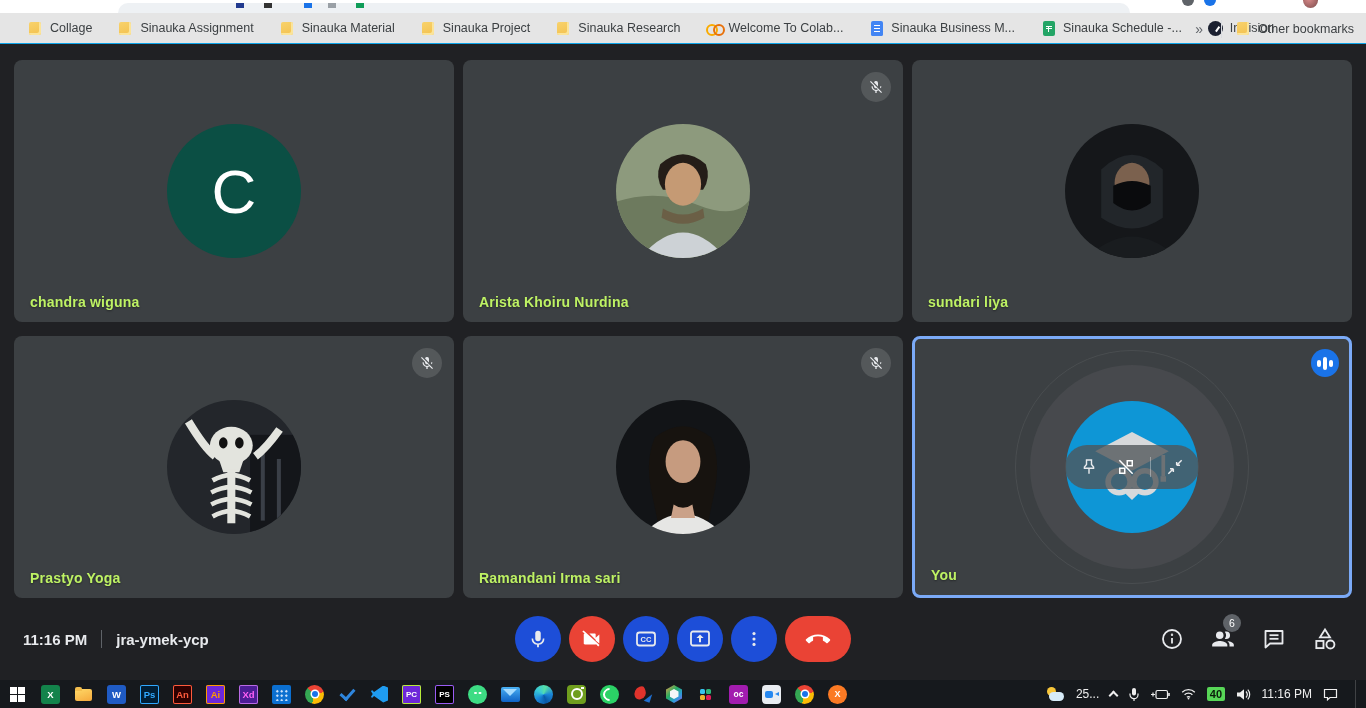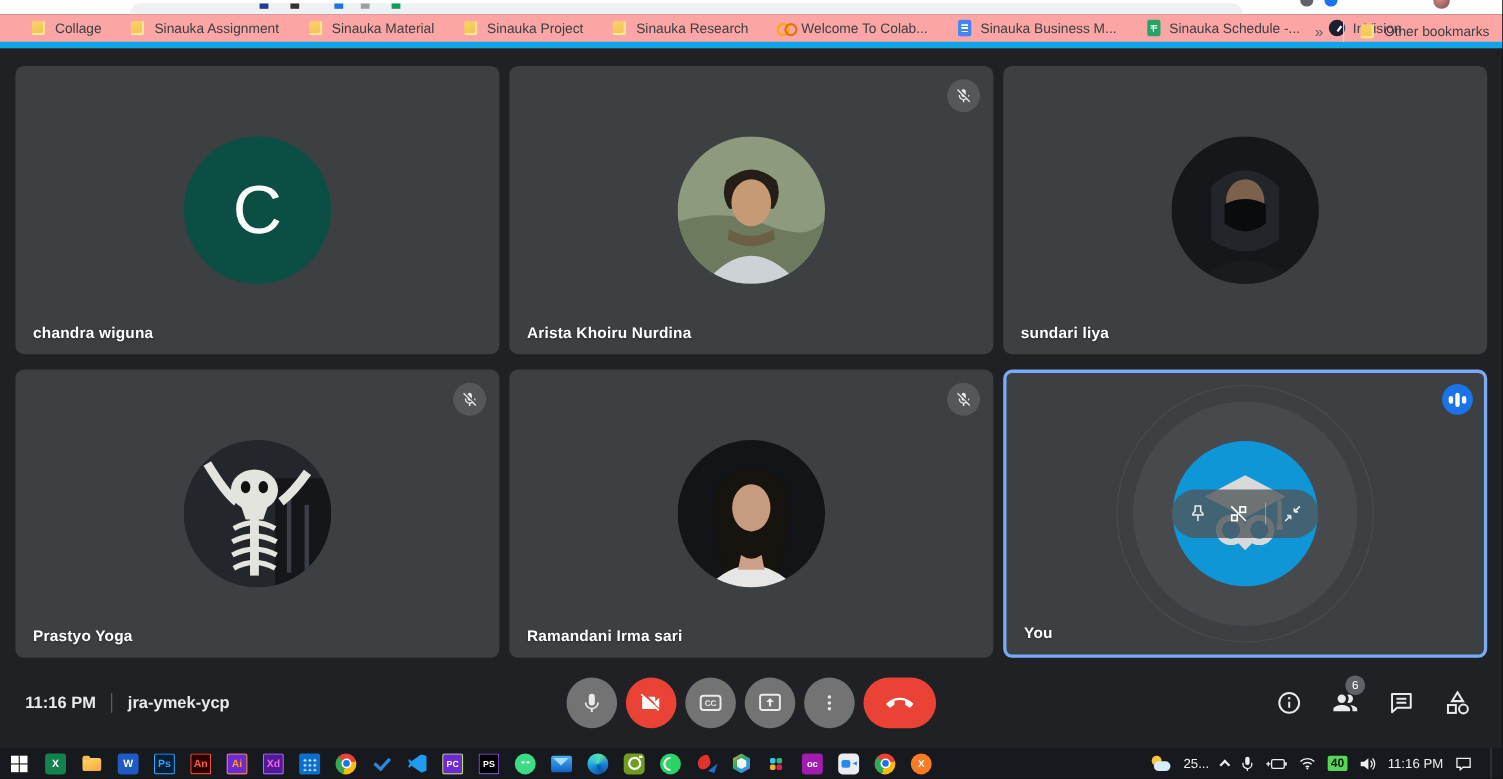--- a/index.html
+++ b/index.html
@@ -4,21 +4,21 @@
 <style>
   * { margin:0; padding:0; box-sizing:border-box; }
   html,body { background:#000; }
   .screen{position:relative;width:1366px;height:708px;overflow:hidden;background:#202124;font-family:"Liberation Sans",sans-serif;}
 
   
   .topstrip{position:absolute;top:0;left:0;width:100%;height:13px;background:#ffffff;}
   .omnibox{position:absolute;top:3px;left:118px;width:1012px;height:10px;background:#eef1f4;border-radius:10px 10px 0 0;overflow:hidden;}
   .fav-sliver{position:absolute;top:0;height:5px;width:8px;}
   .cut-circle{position:absolute;border-radius:50%;}
-  .bookmarks{position:absolute;top:13px;left:0;width:100%;height:31px;background:#fca5a5;border-bottom:6px solid #0ea5e9;display:flex;align-items:center;padding-left:28px;gap:26px;}
+  .bookmarks{position:absolute;top:13px;left:0;width:100%;height:31px;background:#e5e5e5;border-bottom:1px solid #0ea5e9;display:flex;align-items:center;padding-left:28px;gap:26px;}
   .bm{display:flex;align-items:center;gap:7px;cursor:pointer;}
   .bm-label{font-size:12.5px;color:#3c4043;white-space:nowrap;}
   .bmi{width:15px;height:15px;position:relative;flex:0 0 auto;display:flex;align-items:center;justify-content:center;}
   .i-folder::before{content:"";position:absolute;left:1px;top:1px;width:12px;height:13px;background:linear-gradient(160deg,#f8d26c,#f3c14f);border-radius:2px;box-shadow:inset -2px -2px 0 #fbe49a;}
   .i-colab::before,.i-colab::after{content:"";position:absolute;top:3px;width:8px;height:8px;border:2.5px solid #f9ab00;border-radius:50%;}
   .i-colab::before{left:0;}
   .i-colab::after{left:7px;border-color:#e8710a;}
   .i-docs::before{content:"";position:absolute;left:2px;top:0;width:12px;height:15px;background:#4285f4;border-radius:2px;box-shadow:inset 0 -3px 0 #4285f4;}
   .i-docs::after{content:"";position:absolute;left:5px;top:4px;width:6px;height:7px;background:repeating-linear-gradient(#fff 0 1.4px,transparent 1.4px 3px);}
   .i-sheets::before{content:"";position:absolute;left:2px;top:0;width:12px;height:15px;background:#23a566;border-radius:2px;}
@@ -30,21 +30,21 @@
   .i-invision::after{content:"";position:absolute;left:5px;top:4px;width:4px;height:6px;border-right:2px solid #fff;transform:rotate(35deg);}
   .bm-right{position:absolute;right:12px;top:0;height:31px;display:flex;align-items:center;gap:14px;}
   .chev{font-size:14px;color:#5f6368;cursor:pointer;padding:0 4px;}
   .bm-sep{width:1px;height:18px;background:#dadce0;}
 
   
   .meet{position:absolute;top:44px;left:0;width:100%;height:636px;background:#202124;}
   .grid{position:absolute;top:16px;left:14px;width:1338px;display:grid;grid-template-columns:repeat(3,440px);grid-auto-rows:262px;column-gap:9px;row-gap:14px;}
   .tile{position:relative;background:#3c4043;border-radius:8px;overflow:hidden;cursor:pointer;}
   .tile.you{border:3px solid #7baaf7;}
-  .pname{position:absolute;left:16px;bottom:12px;color:#ffffff;font-size:14px;font-weight:bold;letter-spacing:.2px;text-shadow:0 1px 2px rgba(0,0,0,.4);}
+  .pname{position:absolute;left:16px;bottom:12px;color:#bef264;font-size:14px;font-weight:bold;letter-spacing:.2px;text-shadow:0 1px 2px rgba(0,0,0,.4);}
   .mutechip{position:absolute;top:12px;right:12px;width:30px;height:30px;border-radius:50%;background:rgba(232,234,237,.14);display:flex;align-items:center;justify-content:center;}
   .audiochip{position:absolute;top:10px;right:10px;width:28px;height:28px;border-radius:50%;background:#1a73e8;display:flex;align-items:center;justify-content:center;gap:2.5px;}
   .audiochip i{width:3.5px;background:#fff;border-radius:2px;display:block;}
   .audiochip i:nth-child(1){height:7px;}.audiochip i:nth-child(2){height:13px;}.audiochip i:nth-child(3){height:7px;}
   .avatar{position:absolute;left:50%;top:50%;transform:translate(-50%,-50%);width:134px;height:134px;border-radius:50%;overflow:hidden;display:flex;align-items:center;justify-content:center;}
   .avatar svg{width:100%;height:100%;display:block;}
   .initial-avatar{background:#0b4f44;}
   .initial-avatar span{color:#fff;font-size:62px;font-weight:normal;}
   
   .ring-outer{position:absolute;left:50%;top:50%;transform:translate(-50%,-50%);width:204px;height:204px;border-radius:50%;background:#47494d;}
@@ -53,21 +53,21 @@
   .logo-circle svg{width:92px;height:92px;}
   .hoverpill{position:absolute;left:50%;top:50%;transform:translate(-50%,-50%);width:134px;height:44px;border-radius:22px;background:rgba(80,84,88,.78);display:flex;align-items:center;justify-content:space-evenly;}
   .hoverpill .pdiv{width:1px;height:20px;background:rgba(255,255,255,.35);}
   .pillbtn{display:flex;align-items:center;justify-content:center;width:26px;height:26px;cursor:pointer;}
 
   
   .bottombar{position:absolute;left:0;bottom:0;width:100%;height:82px;}
   .bstatus{position:absolute;left:23px;top:50%;transform:translateY(-50%);display:flex;align-items:center;gap:14px;color:#e8eaed;font-size:15px;font-weight:bold;}
   .bstatus .sep{width:1px;height:18px;background:#5f6368;}
   .controls{position:absolute;left:50%;top:50%;transform:translate(-50%,-50%);display:flex;align-items:center;gap:8px;}
-  .cbtn{width:46px;height:46px;border-radius:50%;background:#737373;display:flex;align-items:center;justify-content:center;cursor:pointer;}
+  .cbtn{width:46px;height:46px;border-radius:50%;background:#1d4ed8;display:flex;align-items:center;justify-content:center;cursor:pointer;}
   .cbtn.red{background:#ea4335;}
   .cbtn.end{width:66px;border-radius:23px;background:#ea4335;}
   .rightbtns{position:absolute;right:28px;top:50%;transform:translateY(-50%);display:flex;align-items:center;gap:25px;}
   .rbtn{position:relative;width:26px;height:26px;display:flex;align-items:center;justify-content:center;cursor:pointer;}
   .badge{position:absolute;top:-12px;right:-5px;width:18px;height:18px;border-radius:50%;background:#5f6368;color:#fff;font-size:10.5px;display:flex;align-items:center;justify-content:center;}
 
   
   .taskbar{position:absolute;bottom:0;left:0;width:100%;height:28px;background:#16191d;display:flex;align-items:center;padding-left:8px;}
   .tb-apps{display:flex;align-items:center;gap:14px;}
   .tb-app{position:relative;width:19px;height:19px;display:flex;align-items:center;justify-content:center;font-size:9.5px;font-weight:bold;color:#fff;flex:0 0 auto;cursor:pointer;font-family:"Liberation Sans",sans-serif;}

